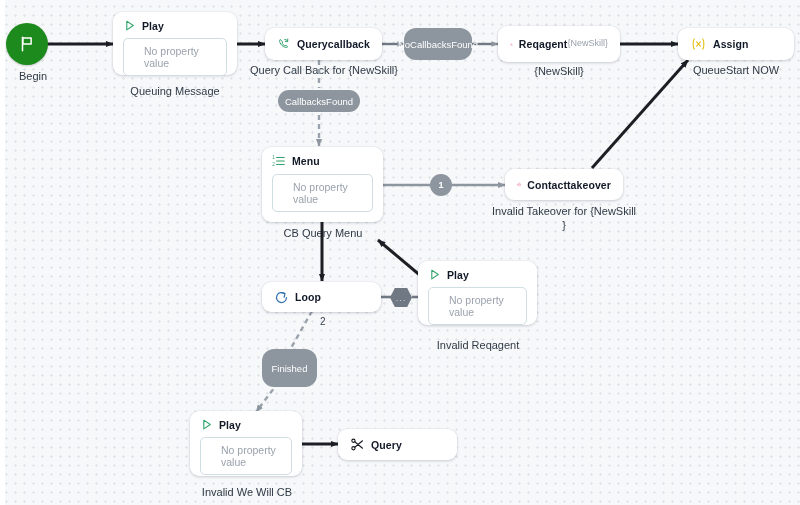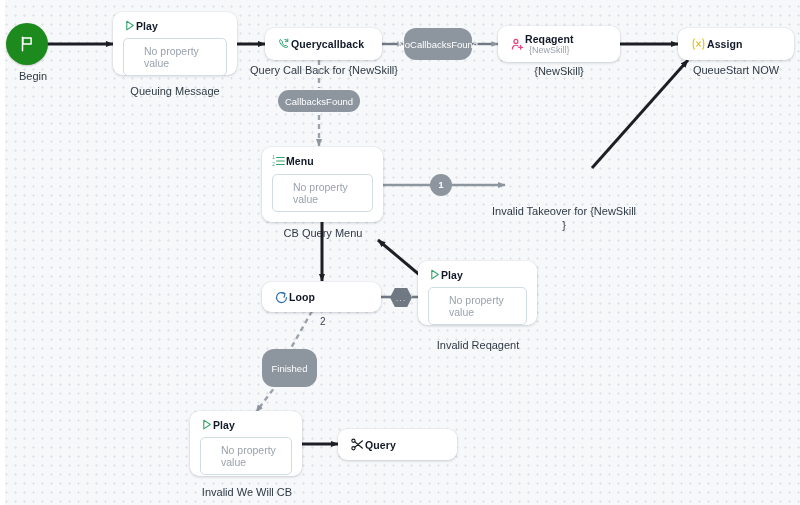--- a/index.html
+++ b/index.html
@@ -42,44 +42,43 @@
   
   .card {
     background: #ffffff;
     border-radius: 9px;
     box-shadow: 0 1px 3px rgba(20,30,50,0.18), 0 0 0 0.5px rgba(20,30,50,0.05);
     box-sizing: border-box;
   }
   .card-head {
     display: flex;
     align-items: center;
-    gap: 0;
+    gap: 6px;
     padding: 7px 10px 2px 10px;
-    text-align: center;
   }
   .card-head.compact {
     padding: 0 12px;
     height: 100%;
   }
   .card-title {
     font-size: 10.5px;
     font-weight: bold;
     color: #111827;
     letter-spacing: 0.1px;
     white-space: nowrap;
   }
   .card-subtitle {
     font-size: 9px;
     color: #9aa2ad;
     line-height: 10px;
     white-space: nowrap;
   }
   .title-stack {
     display: flex;
-    flex-direction: column;
+    flex-direction: row;
     justify-content: center;
   }
   .prop-box {
     margin: 4px 10px 10px 10px;
     height: 36px;
     border: 1px solid #cfdde4;
     border-radius: 5px;
     display: flex;
     align-items: center;
     padding-left: 20px;
@@ -289,20 +288,32 @@
         <path d="M8 6 h13 M8 12 h13 M8 18 h13" stroke="#2fa36b" stroke-width="2" stroke-linecap="round"></path>
       </svg>
       <span class="card-title">Menu</span>
     </div>
     <div class="prop-box">
       <span class="prop-text">No property value</span>
     </div>
   </div>
   <div class="node-caption" style="left:258px; top:226px; width:130px;">CB Query Menu</div>
 
+  <div class="node card" style="left:505px; top:169px; width:118px; height:31px;">
+    <div class="card-head compact">
+      <svg class="icon" width="15" height="15" viewBox="0 0 24 24">
+        <path d="M2.6 13.5 c0 -5.4 4.2 -8.6 9.4 -8.6 c5.2 0 9.4 3.2 9.4 8.6" fill="none" stroke="#e8417f" stroke-width="1.8" stroke-linecap="round"></path>
+        <path d="M2.6 13.5 c0 1.6 1 2.6 2.4 2.6 c1.4 0 2.3 -1 2.3 -2.4
+                 c0 -1.1 0.7 -1.7 1.8 -1.7 h5.8 c1.1 0 1.8 0.6 1.8 1.7
+                 c0 1.4 0.9 2.4 2.3 2.4 c1.4 0 2.4 -1 2.4 -2.6" fill="none" stroke="#e8417f" stroke-width="1.8" stroke-linejoin="round"></path>
+        <path d="M9 18.6 h6" stroke="#e8417f" stroke-width="1.8" stroke-linecap="round"></path>
+      </svg>
+      <span class="card-title">Contacttakeover</span>
+    </div>
+  </div>
   <div class="node-caption" style="left:478px; top:204px; width:172px;">Invalid Takeover for {NewSkill
 }</div>
 
   <div class="node card" style="left:262px; top:282px; width:119px; height:30px;">
     <div class="card-head compact">
       <svg class="icon" width="15" height="15" viewBox="0 0 24 24">
         <path d="M20 12 a8 8 0 1 1 -3.1 -6.3" fill="none" stroke="#2f6fb0" stroke-width="1.9" stroke-linecap="round"></path>
         <path d="M11.5 4.3 L17.6 5.9 L16.1 11.6" fill="none" stroke="#2f6fb0" stroke-width="1.9" stroke-linecap="round" stroke-linejoin="round"></path>
       </svg>
       <span class="card-title">Loop</span>

